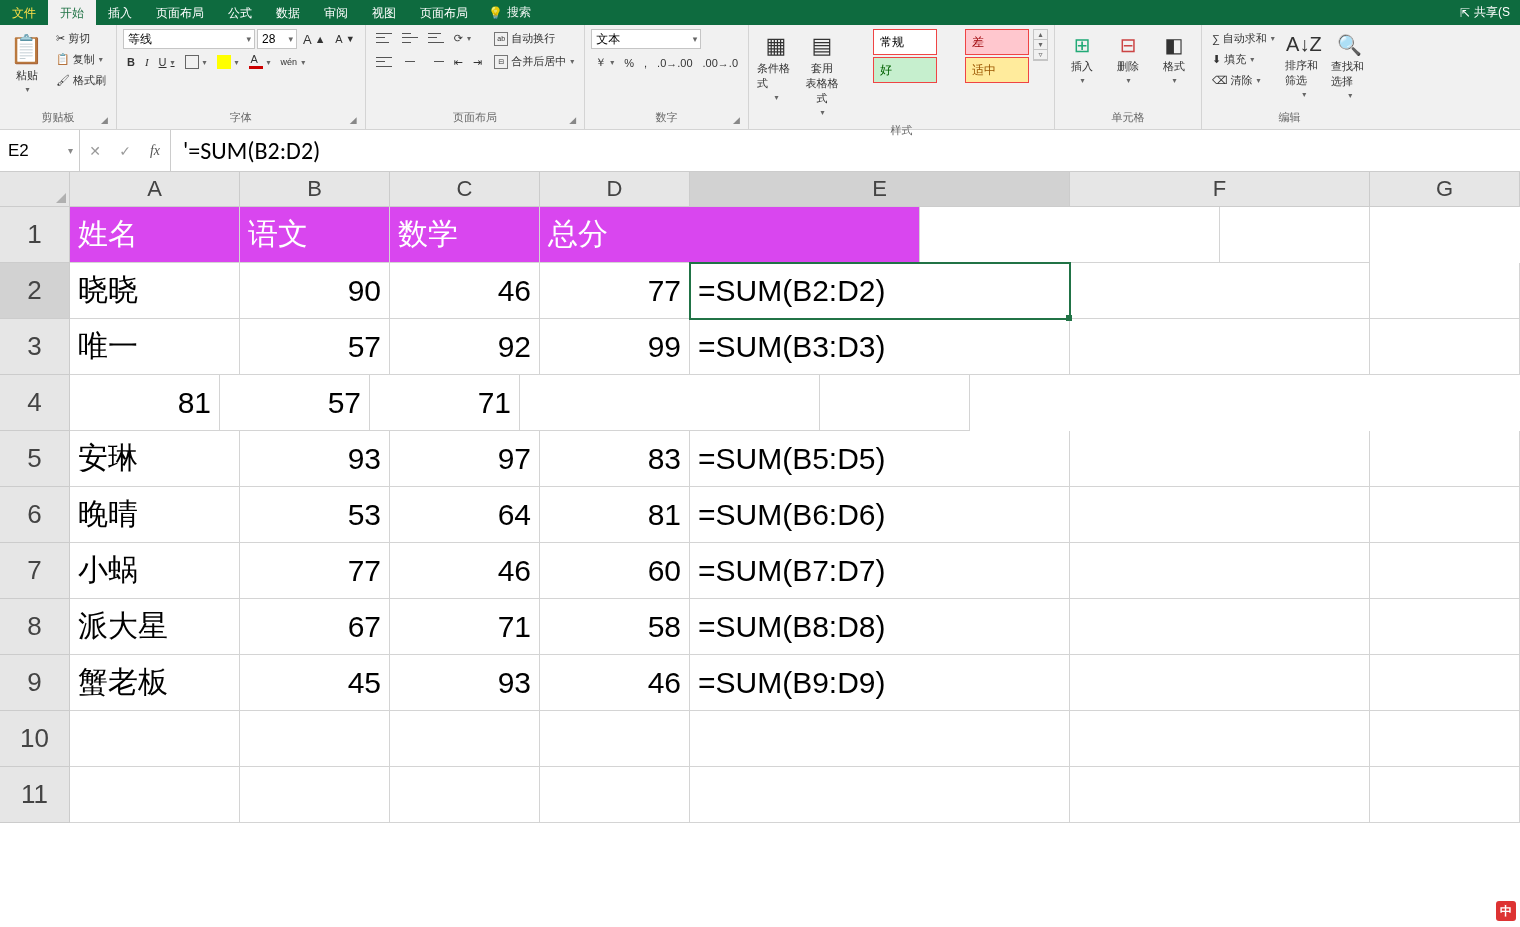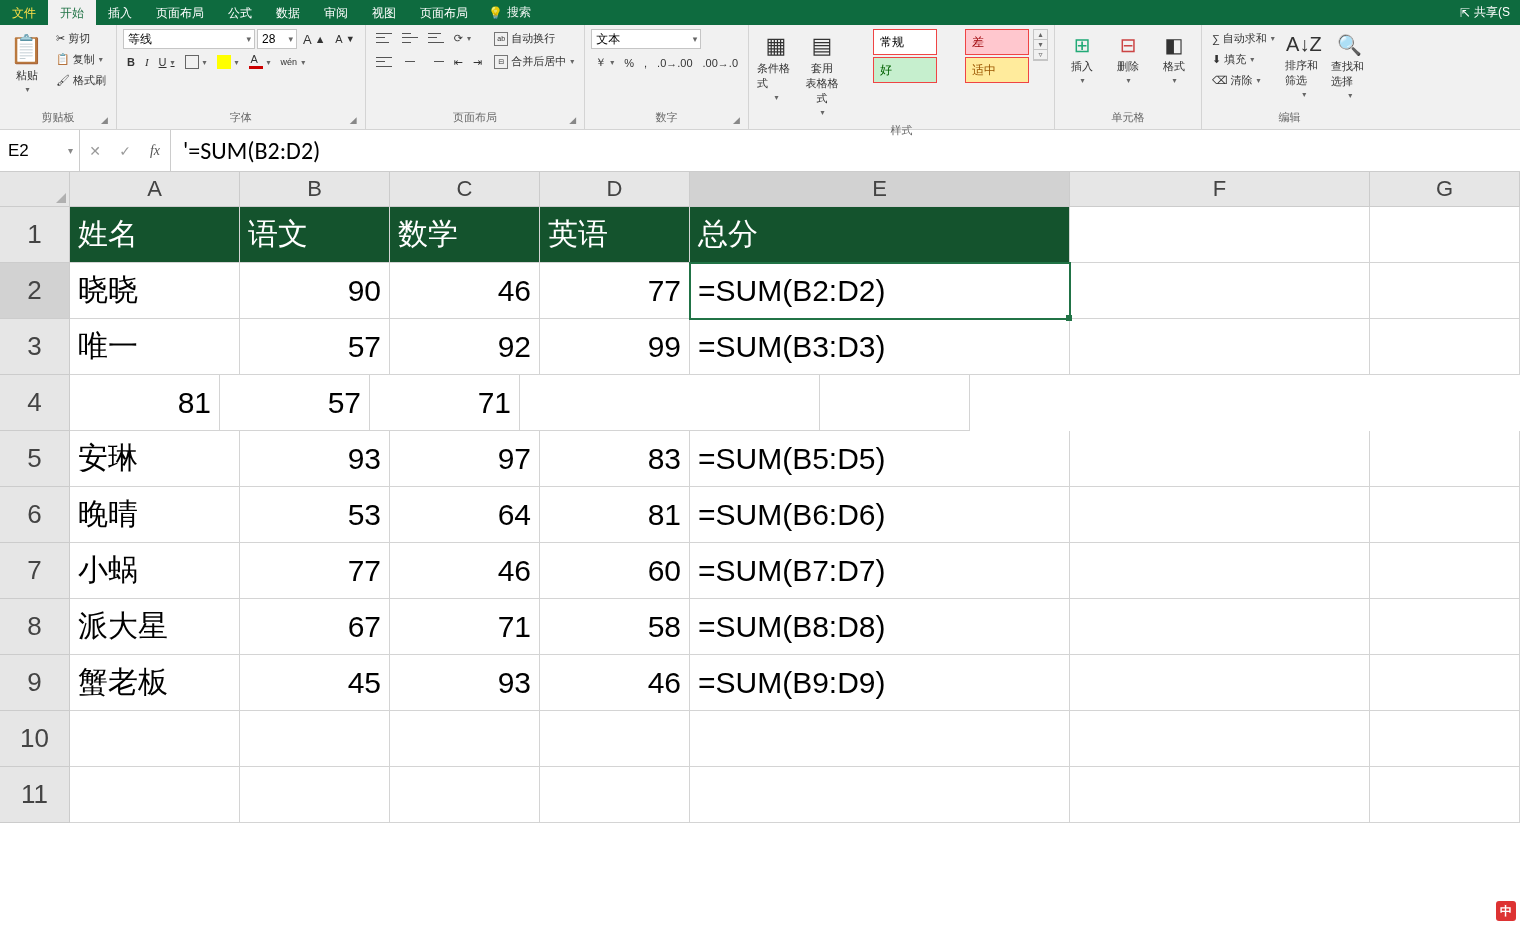--- a/index.html
+++ b/index.html
@@ -68,21 +68,21 @@
 .sheet { position: relative; }
 .colheads { display: flex; height: 35px; background: #e6e6e6; border-bottom: 1px solid #ccc; }
 .corner { width: 70px; background: #e6e6e6; border-right: 1px solid #ccc; position: relative; }
 .corner::after { content: ""; position: absolute; right: 3px; bottom: 3px; border-right: 10px solid #b0b0b0; border-top: 10px solid transparent; }
 .ch { border-right: 1px solid #ccc; display: flex; align-items: center; justify-content: center; font-size: 22px; color: #444; background: #e6e6e6; }
 .ch.sel { background: #d2d2d2; }
 .gridrow { display: flex; height: 56px; }
 .rh { width: 70px; background: #e6e6e6; border-right: 1px solid #ccc; border-bottom: 1px solid #ccc; display: flex; align-items: center; justify-content: center; font-size: 26px; color: #444; }
 .rh.sel { background: #d2d2d2; }
 .cell { border-right: 1px solid #d4d4d4; border-bottom: 1px solid #d4d4d4; padding: 0 8px; display: flex; align-items: center; font-size: 30px; font-family: "DengXian", "等线", sans-serif; }
-.cell.hdr { background: #14532d; color: #fff; font-size: 30px; }
+.cell.hdr { background: #d946ef; color: #fff; font-size: 30px; }
 .cell.num { justify-content: flex-end; }
 .cell.txt { justify-content: flex-start; }
 .cell.active { outline: 2px solid #217346; outline-offset: -1px; background: #fff; z-index: 2; position: relative; }
 .cell.active::after { content: ""; position: absolute; right: -3px; bottom: -3px; width: 6px; height: 6px; background: #217346; }
 
 .cwA { width: 170px; } .cwB { width: 150px; } .cwC { width: 150px; } .cwD { width: 150px; }
 .cwE { width: 380px; } .cwF { width: 300px; } .cwG { width: 150px; }
 
 .ime { position: absolute; right: 4px; bottom: 6px; width: 20px; height: 20px; background: #d33; border-radius: 3px; color: #fff; font-size: 12px; display: flex; align-items: center; justify-content: center; font-weight: bold; }
 </style>
@@ -361,21 +361,20 @@
       <div class="ch cwD">D</div>
       <div class="ch cwE sel">E</div>
       <div class="ch cwF">F</div>
       <div class="ch cwG">G</div>
   </div>
   <div class="gridrow">
       <div class="rh">1</div>
       <div class="cell hdr cwA txt">姓名</div>
       <div class="cell hdr cwB txt">语文</div>
       <div class="cell hdr cwC txt">数学</div>
-      <div class="cell hdr cwD txt">英语</div>
       <div class="cell hdr cwE txt">总分</div>
       <div class="cell cwF txt"></div>
       <div class="cell cwG txt"></div>
     </div>
     <div class="gridrow">
       <div class="rh sel">2</div>
       <div class="cell cwA txt">晓晓</div>
       <div class="cell cwB num">90</div>
       <div class="cell cwC num">46</div>
       <div class="cell cwD num">77</div>

